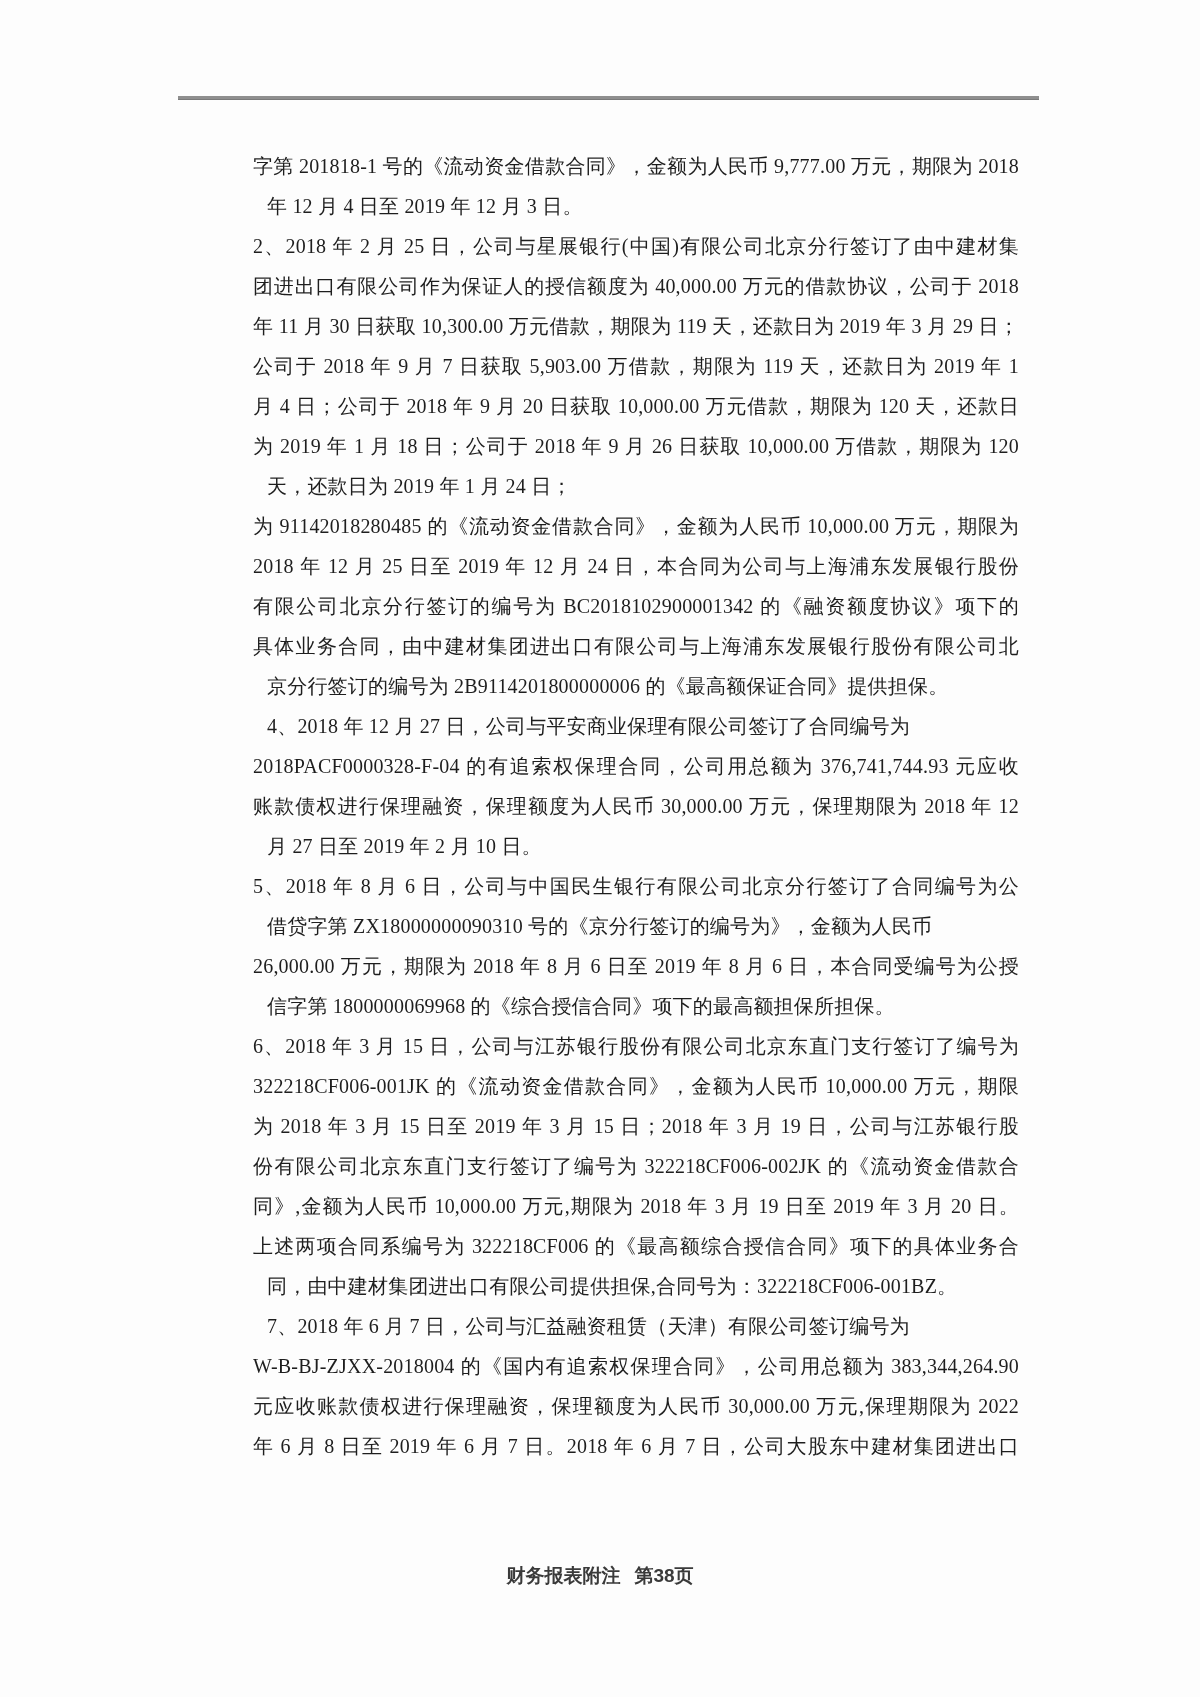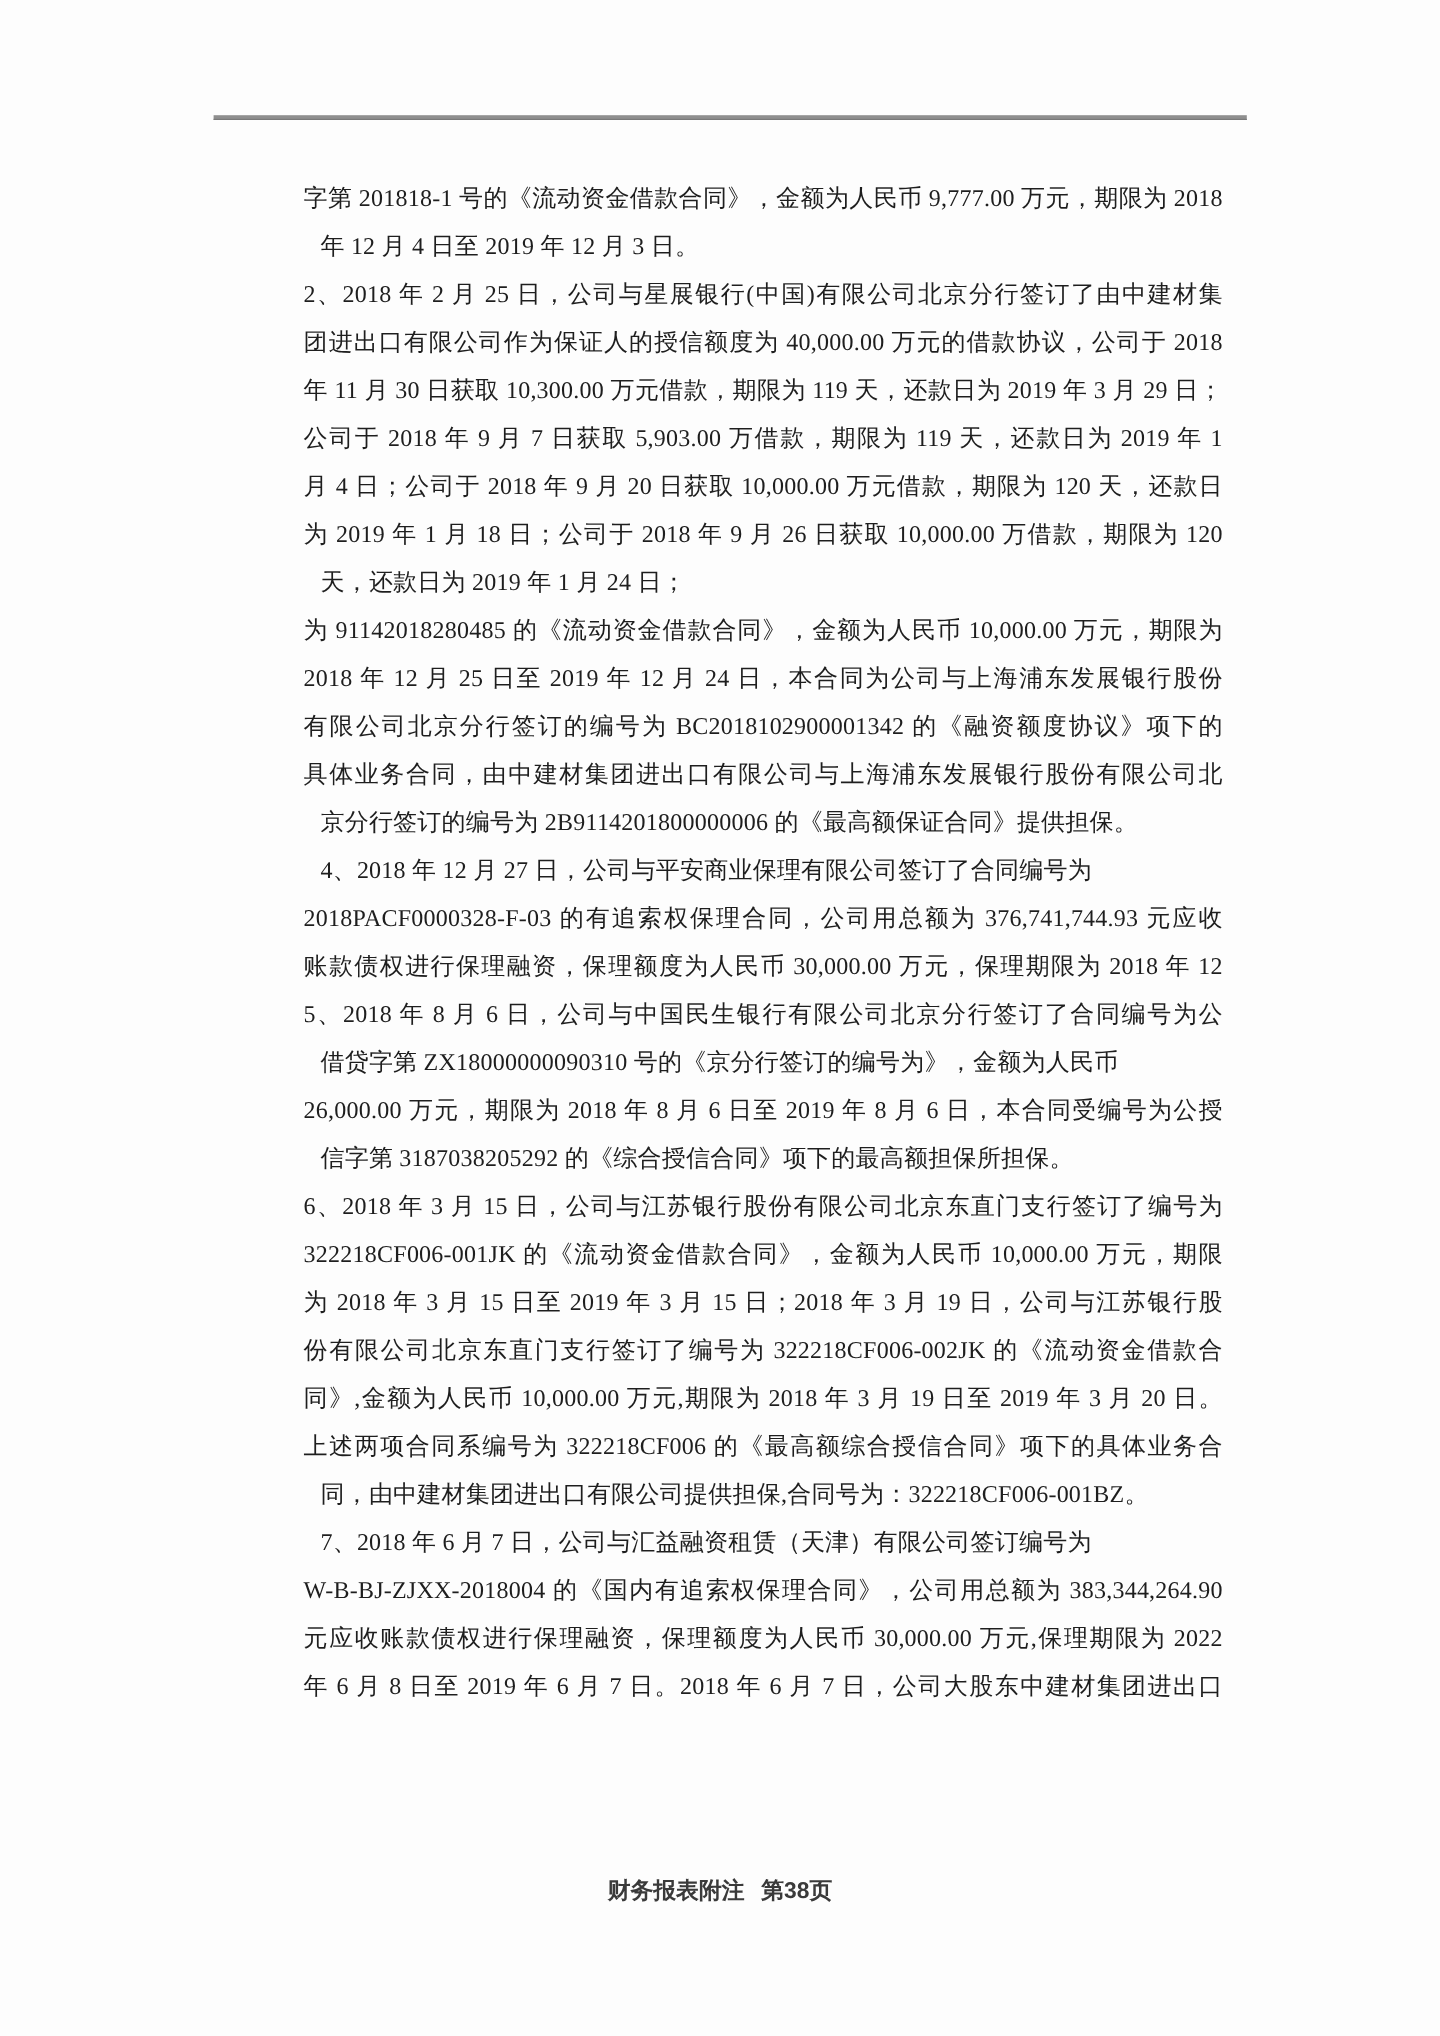--- a/index.html
+++ b/index.html
@@ -80,26 +80,27 @@
     <div class="ln j">公司于 2018 年 9 月 7 日获取 5,903.00 万借款，期限为 119 天，还款日为 2019 年 1</div>
     <div class="ln j">月 4 日；公司于 2018 年 9 月 20 日获取 10,000.00 万元借款，期限为 120 天，还款日</div>
     <div class="ln j">为 2019 年 1 月 18 日；公司于 2018 年 9 月 26 日获取 10,000.00 万借款，期限为 120</div>
     <div class="ln s">天，还款日为 2019 年 1 月 24 日；</div>
     <div class="ln j">为 91142018280485 的《流动资金借款合同》，金额为人民币 10,000.00 万元，期限为</div>
     <div class="ln j">2018 年 12 月 25 日至 2019 年 12 月 24 日，本合同为公司与上海浦东发展银行股份</div>
     <div class="ln j">有限公司北京分行签订的编号为 BC2018102900001342 的《融资额度协议》项下的</div>
     <div class="ln j">具体业务合同，由中建材集团进出口有限公司与上海浦东发展银行股份有限公司北</div>
     <div class="ln s">京分行签订的编号为 2B9114201800000006 的《最高额保证合同》提供担保。</div>
     <div class="ln s">4、2018 年 12 月 27 日，公司与平安商业保理有限公司签订了合同编号为</div>
-    <div class="ln j">2018PACF0000328-F-03 的有追索权保理合同，公司用总额为 376,741,744.93 元应收</div>
+    <div class="ln j">2018PACF0000328-F-04 的有追索权保理合同，公司用总额为 376,741,744.93 元应收</div>
     <div class="ln j">账款债权进行保理融资，保理额度为人民币 30,000.00 万元，保理期限为 2018 年 12</div>
+    <div class="ln s">月 27 日至 2019 年 2 月 10 日。</div>
     <div class="ln j">5、2018 年 8 月 6 日，公司与中国民生银行有限公司北京分行签订了合同编号为公</div>
     <div class="ln s">借贷字第 ZX18000000090310 号的《京分行签订的编号为》，金额为人民币</div>
     <div class="ln j">26,000.00 万元，期限为 2018 年 8 月 6 日至 2019 年 8 月 6 日，本合同受编号为公授</div>
-    <div class="ln s">信字第 3187038205292 的《综合授信合同》项下的最高额担保所担保。</div>
+    <div class="ln s">信字第 1800000069968 的《综合授信合同》项下的最高额担保所担保。</div>
     <div class="ln j">6、2018 年 3 月 15 日，公司与江苏银行股份有限公司北京东直门支行签订了编号为</div>
     <div class="ln j">322218CF006-001JK 的《流动资金借款合同》，金额为人民币 10,000.00 万元，期限</div>
     <div class="ln j">为 2018 年 3 月 15 日至 2019 年 3 月 15 日；2018 年 3 月 19 日，公司与江苏银行股</div>
     <div class="ln j">份有限公司北京东直门支行签订了编号为 322218CF006-002JK 的《流动资金借款合</div>
     <div class="ln j">同》,金额为人民币 10,000.00 万元,期限为 2018 年 3 月 19 日至 2019 年 3 月 20 日。</div>
     <div class="ln j">上述两项合同系编号为 322218CF006 的《最高额综合授信合同》项下的具体业务合</div>
     <div class="ln s">同，由中建材集团进出口有限公司提供担保,合同号为：322218CF006-001BZ。</div>
     <div class="ln s">7、2018 年 6 月 7 日，公司与汇益融资租赁（天津）有限公司签订编号为</div>
     <div class="ln j">W-B-BJ-ZJXX-2018004 的《国内有追索权保理合同》，公司用总额为 383,344,264.90</div>
     <div class="ln j">元应收账款债权进行保理融资，保理额度为人民币 30,000.00 万元,保理期限为 2022</div>

